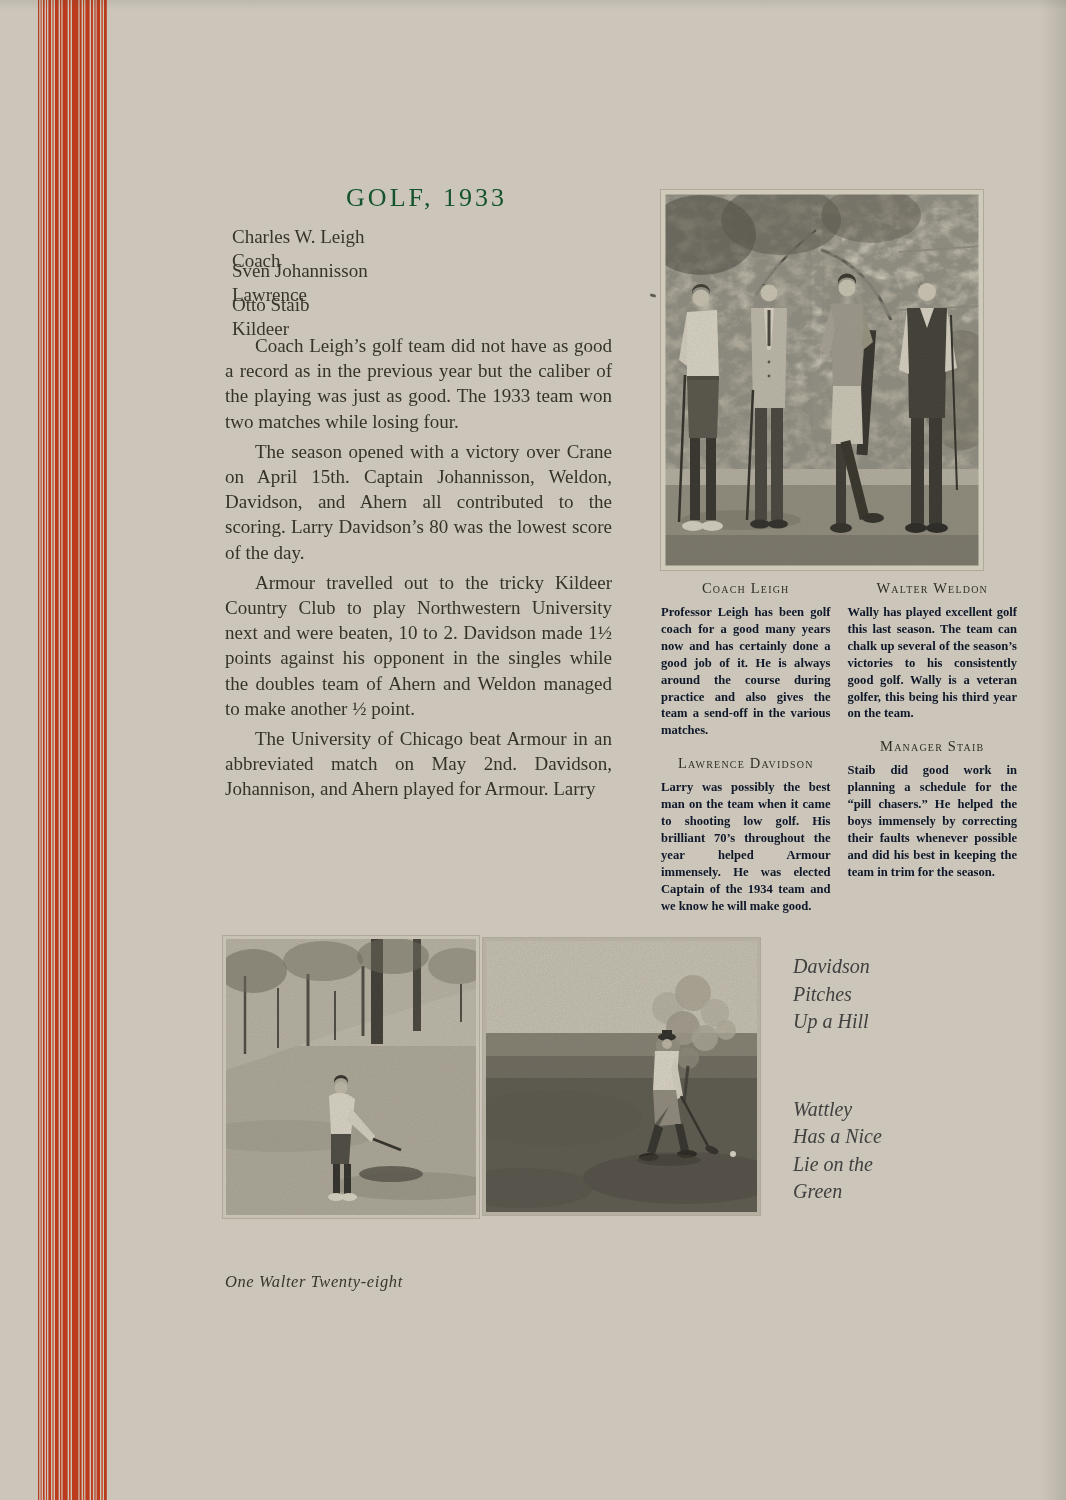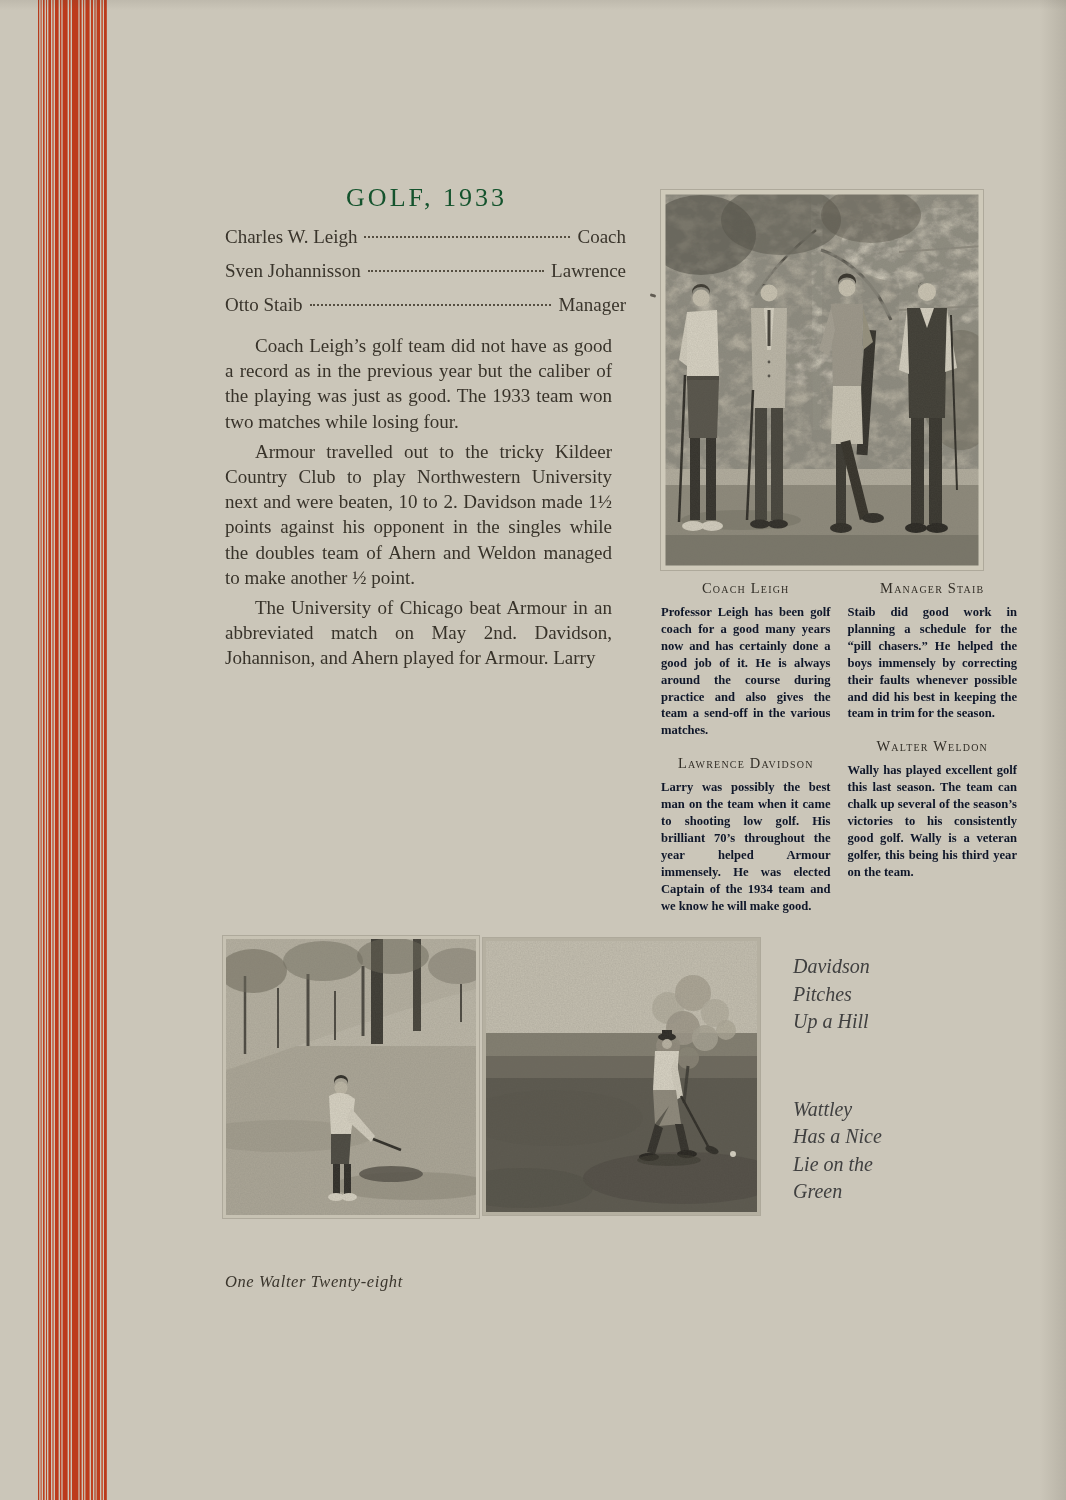--- a/index.html
+++ b/index.html
@@ -16,21 +16,21 @@
   .page-edge{position:absolute;right:0;top:0;width:26px;height:100%;
     background:linear-gradient(to right, rgba(80,75,65,0) 0%, rgba(80,75,65,0.16) 100%);}
   .page-top-shade{position:absolute;left:0;top:0;width:100%;height:10px;
     background:linear-gradient(to bottom, rgba(80,75,65,0.10), rgba(80,75,65,0));}
 
   .page-title{
     position:absolute;left:225px;top:183px;width:403px;
     text-align:center;font-size:26px;letter-spacing:3px;color:#14532d;
   }
   .roster{position:absolute;left:225px;top:226px;width:401px;font-size:19px;color:#3a352c;}
-  .roster-row{display:flex;align-items:baseline;height:34px;}
+  .roster-row{display:flex;align-items:baseline;height:34px;flex-direction:column;}
   .roster-name{white-space:nowrap;}
   .roster-leader{flex:1;border-bottom:2px dotted #554e41;margin:0 7px;transform:translateY(-5px);}
   .roster-role{white-space:nowrap;}
 
   .article{
     position:absolute;left:225px;top:333px;width:403px;
     font-size:19px;line-height:25.2px;text-align:justify;color:#38332a;
   }
   .article p{margin:0 16px 5px 0;text-indent:30px;}
 
@@ -108,26 +108,27 @@
       <span class="roster-role">Coach</span>
     </div>
     <div class="roster-row">
       <span class="roster-name">Sven Johannisson</span>
       <span class="roster-leader"></span>
       <span class="roster-role">Lawrence</span>
     </div>
     <div class="roster-row">
       <span class="roster-name">Otto Staib</span>
       <span class="roster-leader"></span>
-      <span class="roster-role">Manager</span>
+      <span class="roster-role">Kildeer</span>
     </div>
   </div>
 
   <div class="article">
     <p>Coach Leigh’s golf team did not have as good a record as in the previous year but the caliber of the playing was just as good.  The 1933 team won two matches while losing four.</p>
+    <p>The season opened with a victory over Crane on April 15th.  Captain Johannisson, Weldon, Davidson, and Ahern all contributed to the scoring.  Larry Davidson’s 80 was the lowest score of the day.</p>
     <p>Armour travelled out to the tricky Kildeer Country Club to play Northwestern University next and were beaten, 10 to 2.  Davidson made 1½ points against his opponent in the singles while the doubles team of Ahern and Weldon managed to make another ½ point.</p>
     <p>The University of Chicago beat Armour in an abbreviated match on May 2nd.  Davidson, Johannison, and Ahern played for Armour.  Larry</p>
   </div>
 
   <div class="photo-frame team-photo">
     <svg width="322" height="380" viewBox="0 0 322 380">
       <defs>
         <filter id="fol" x="-5%" y="-5%" width="110%" height="110%">
           <feTurbulence type="fractalNoise" baseFrequency="0.055 0.075" numOctaves="4" seed="7"></feTurbulence>
           <feColorMatrix type="matrix" values="0 0 0 0 0.26  0 0 0 0 0.25  0 0 0 0 0.21  1.5 1.5 1.5 0 -1.45"></feColorMatrix>
@@ -223,26 +224,26 @@
         <h4 class="profile-heading">Coach Leigh</h4>
         <p class="profile-text">Professor Leigh has been golf coach for a good many years now and has certainly done a good job of it.  He is always around the course during practice and also gives the team a send-off in the various matches.</p>
       </div>
       <div class="profile-section">
         <h4 class="profile-heading">Lawrence Davidson</h4>
         <p class="profile-text">Larry was possibly the best man on the team when it came to shooting low golf.  His brilliant 70’s throughout the year helped Armour immensely.  He was elected Captain of the 1934 team and we know he will make good.</p>
       </div>
     </div>
     <div class="profile-col">
       <div class="profile-section">
+        <h4 class="profile-heading">Walter Weldon</h4>
+        <p class="profile-text">Wally has played excellent golf this last season.  The team can chalk up several of the season’s victories to his consistently good golf.  Wally is a veteran golfer, this being his third year on the team.</p>
+      </div>
+      <div class="profile-section">
         <h4 class="profile-heading">Manager Staib</h4>
         <p class="profile-text">Staib did good work in planning a schedule for the “pill chasers.”  He helped the boys immensely by correcting their faults whenever possible and did his best in keeping the team in trim for the season.</p>
-      </div>
-      <div class="profile-section">
-        <h4 class="profile-heading">Walter Weldon</h4>
-        <p class="profile-text">Wally has played excellent golf this last season.  The team can chalk up several of the season’s victories to his consistently good golf.  Wally is a veteran golfer, this being his third year on the team.</p>
       </div>
     </div>
   </div>
 
   <div class="photo-frame photo-left">
     <svg width="256" height="282" viewBox="0 0 256 282">
       <defs>
         <filter id="g2" x="0" y="0" width="100%" height="100%">
           <feTurbulence type="fractalNoise" baseFrequency="0.8" numOctaves="2" seed="11"></feTurbulence>
           <feColorMatrix type="matrix" values="0 0 0 0 0.17  0 0 0 0 0.16  0 0 0 0 0.13  0 0 0 0.38 0"></feColorMatrix>

